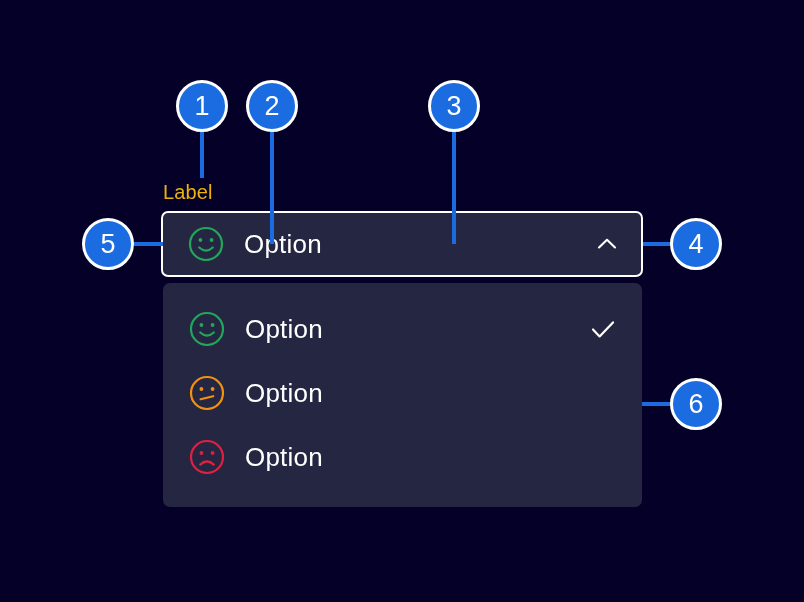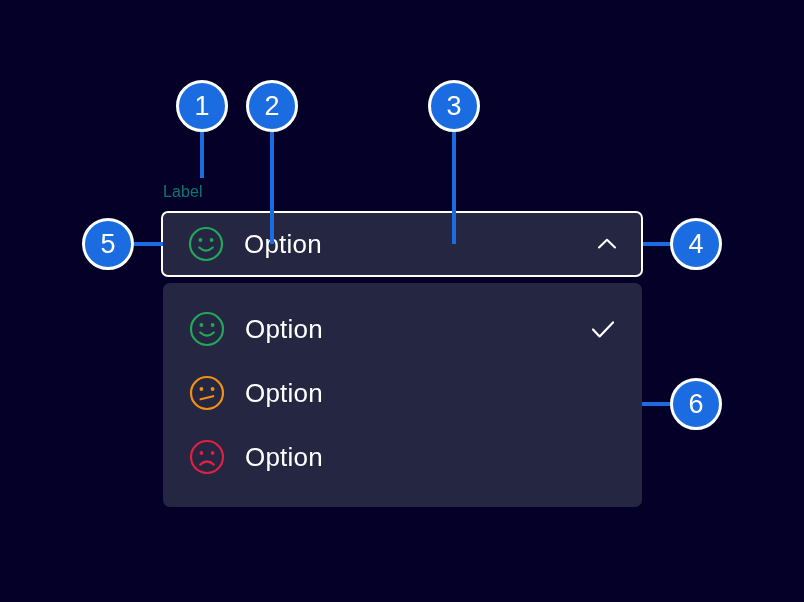--- a/index.html
+++ b/index.html
@@ -17,23 +17,23 @@
   .stage {
     position: absolute;
     inset: 0;
   }
 
   
   .field-label {
     position: absolute;
     left: 163px;
     top: 178px;
-    font-size: 16px;
+    font-size: 20px;
     line-height: 28px;
-    color: #0f766e;
+    color: #eab308;
     letter-spacing: 0.1px;
     white-space: nowrap;
   }
 
   
   .select-control {
     position: absolute;
     left: 161px;
     top: 211px;
     width: 482px;

